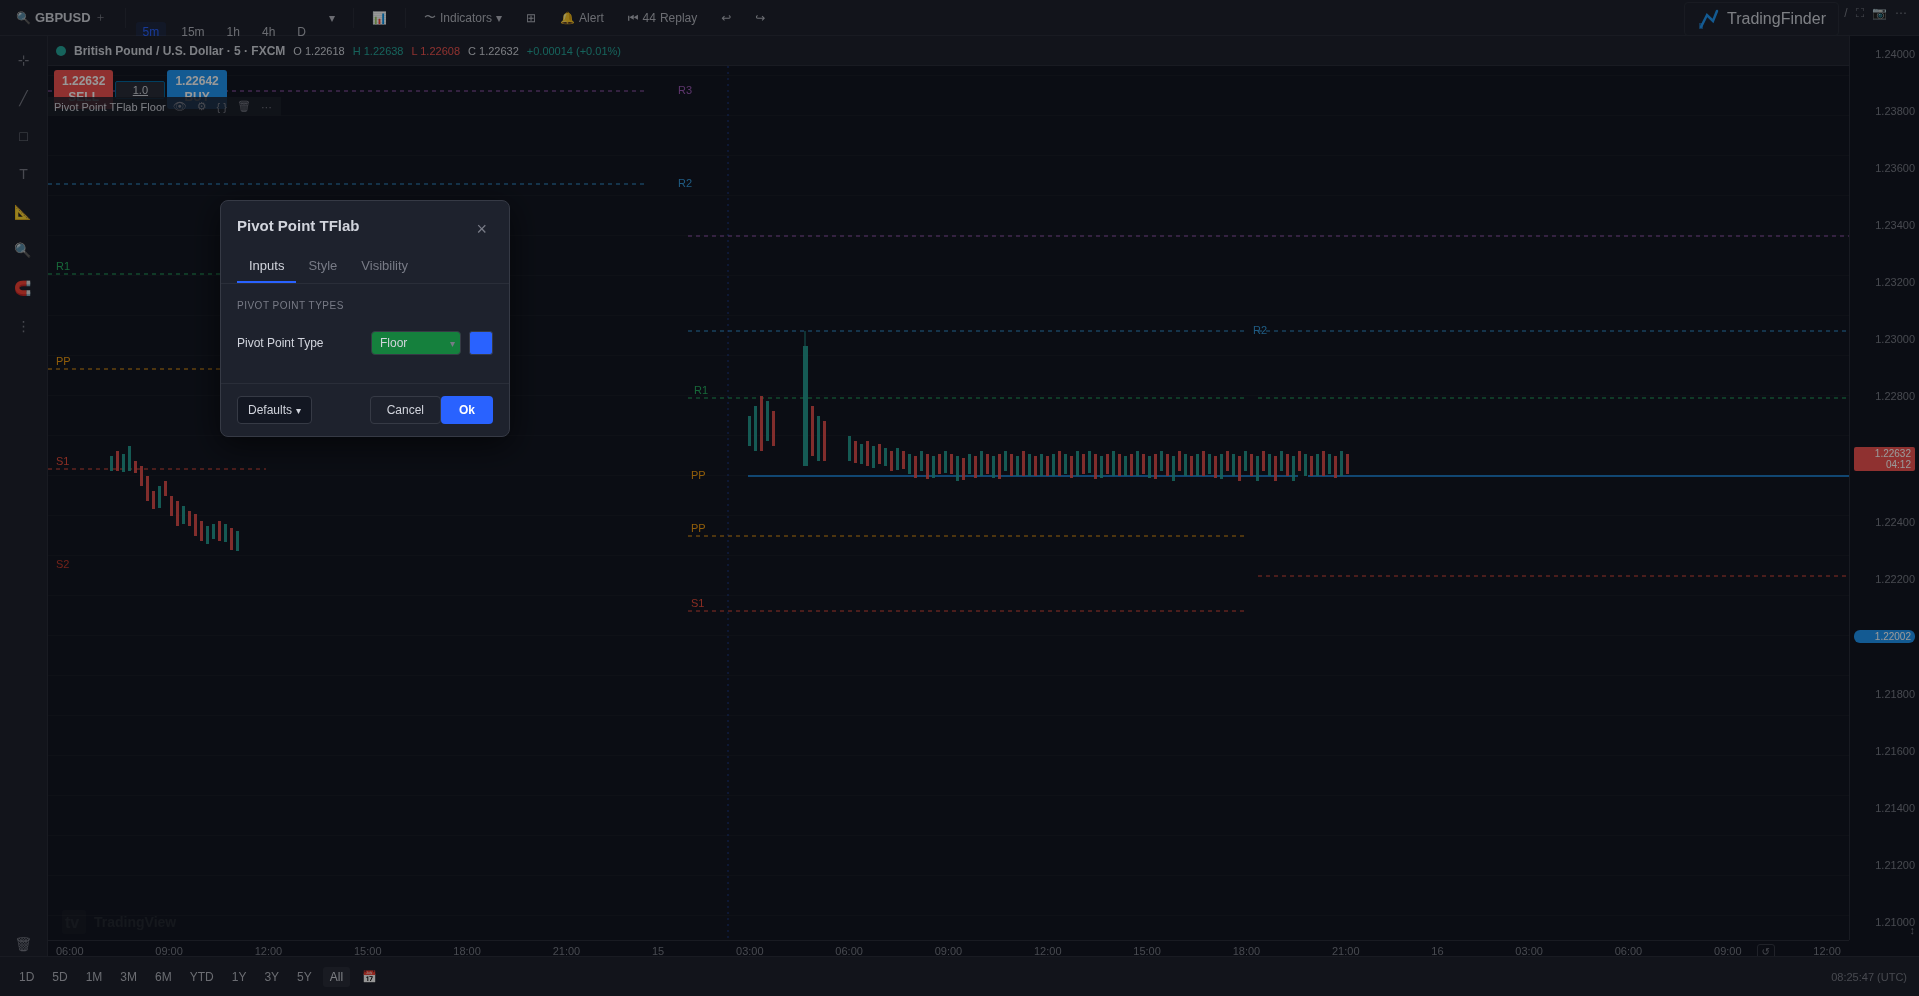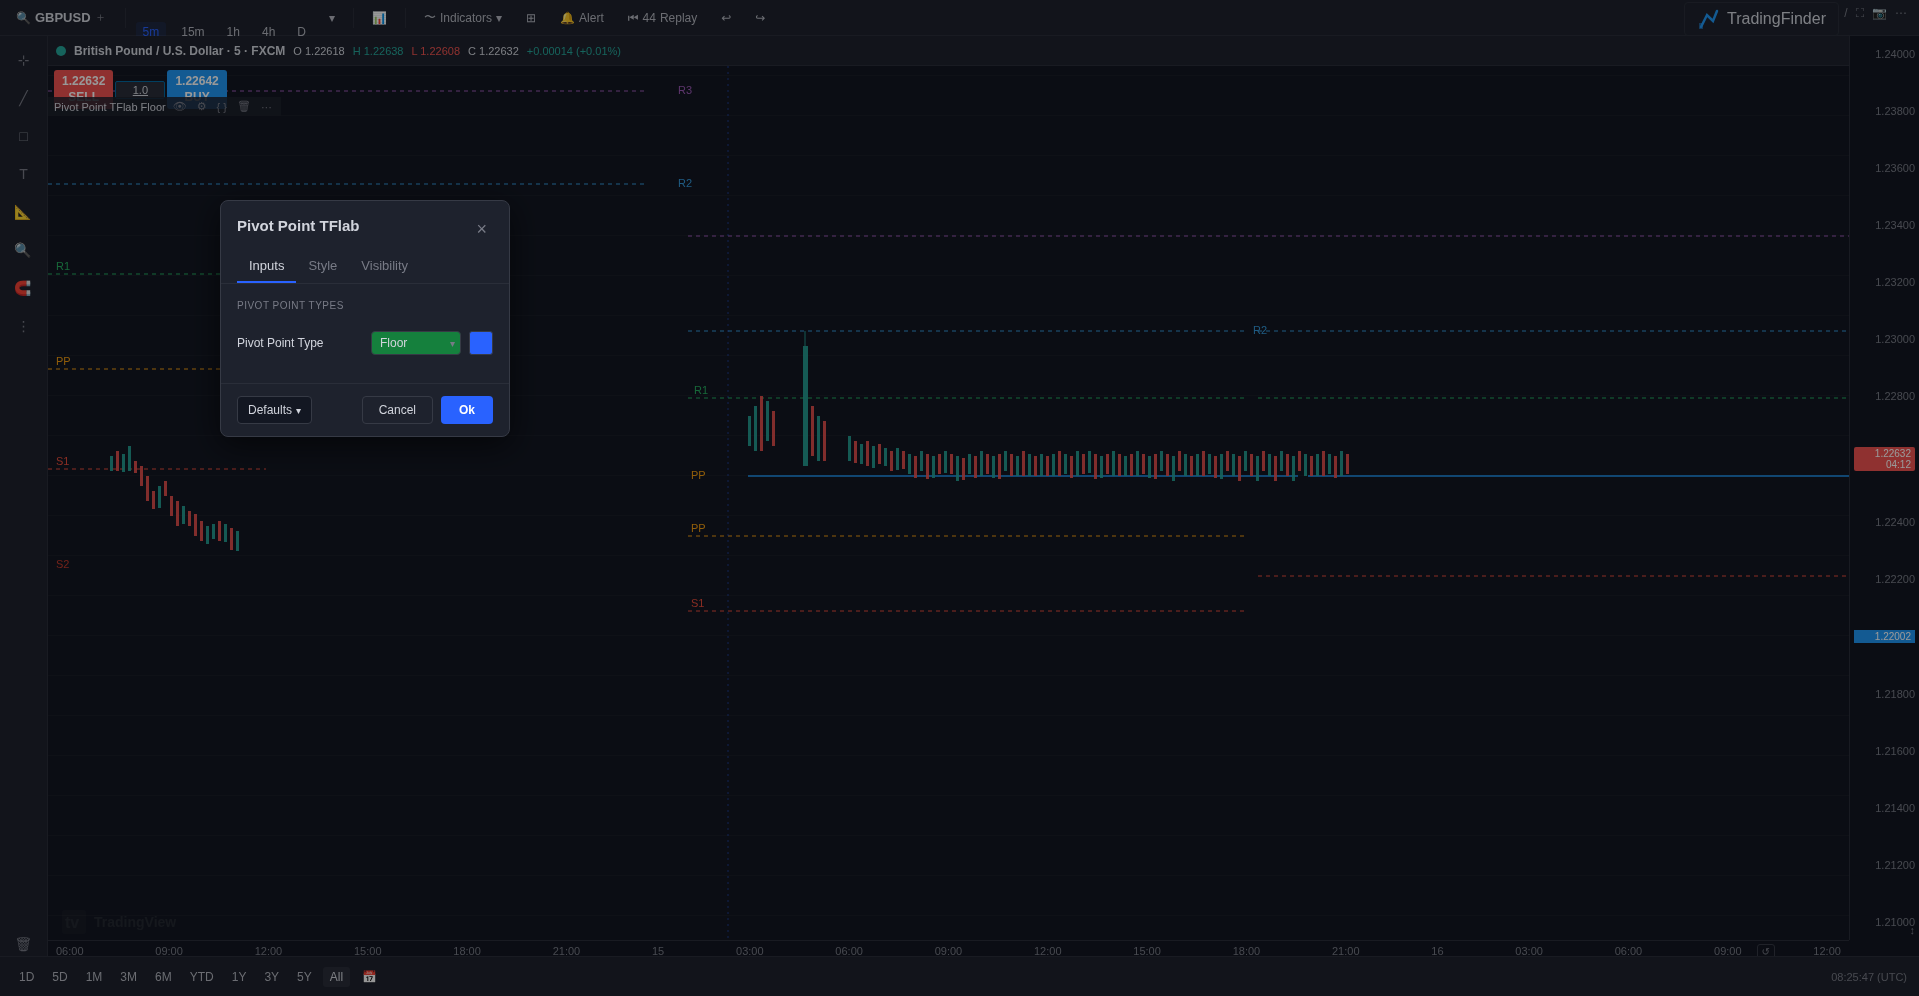--- a/index.html
+++ b/index.html
@@ -64,21 +64,21 @@
 
     
     #price-axis {
       position: absolute; right: 0; top: 36px; width: 70px; bottom: 56px;
       background: #131722; border-left: 1px solid #2a2e39;
       display: flex; flex-direction: column; justify-content: space-between;
       padding: 4px 4px;
     }
     .price-level { font-size: 11px; color: #787b86; text-align: right; }
     .price-level.highlight { background: #ef5350; color: white; padding: 1px 4px; border-radius: 2px; font-size: 10px; }
-    .price-level.highlight-buy { background: #2196f3; color: white; padding: 1px 4px; border-radius: 0; font-size: 10px; }
+    .price-level.highlight-buy { background: #2196f3; color: white; padding: 1px 4px; border-radius: 6px; font-size: 10px; }
 
     
     #time-axis {
       position: absolute; left: 48px; right: 70px; bottom: 36px; height: 20px;
       background: #131722; border-top: 1px solid #2a2e39;
       display: flex; align-items: center; padding: 0 8px;
       justify-content: space-between;
     }
     .time-label { font-size: 11px; color: #787b86; }
 
@@ -156,21 +156,21 @@
       padding: 6px 10px; border-radius: 4px; cursor: pointer; font-size: 12px;
     }
     .btn-cancel {
       background: transparent; border: 1px solid #363a45; color: #d1d4dc;
       padding: 6px 16px; border-radius: 4px; cursor: pointer; font-size: 12px;
     }
     .btn-ok {
       background: #2962ff; border: none; color: white;
       padding: 6px 18px; border-radius: 4px; cursor: pointer; font-size: 12px; font-weight: 600;
     }
-    .footer-actions { display: flex; gap: 8px; }
+    .footer-actions { display: flex; }
   </style>
 </head>
 <body>
 
 <div id="top-toolbar">
   <div class="symbol-area toolbar-item">
     <span>🔍</span>
     <span class="symbol-text">GBPUSD</span>
     <span style="color:#787b86">＋</span>
   </div>

